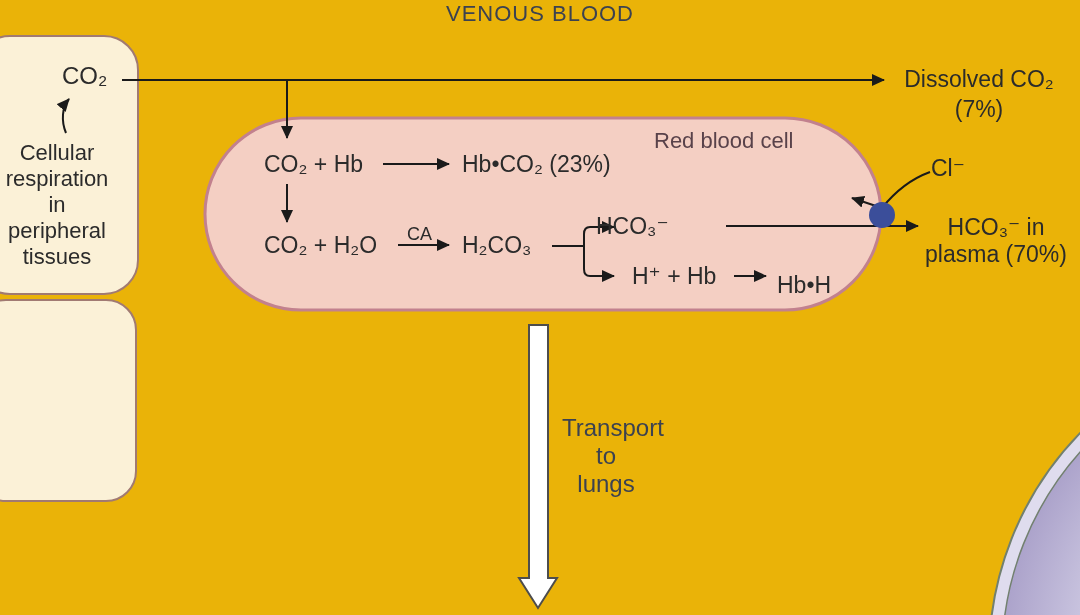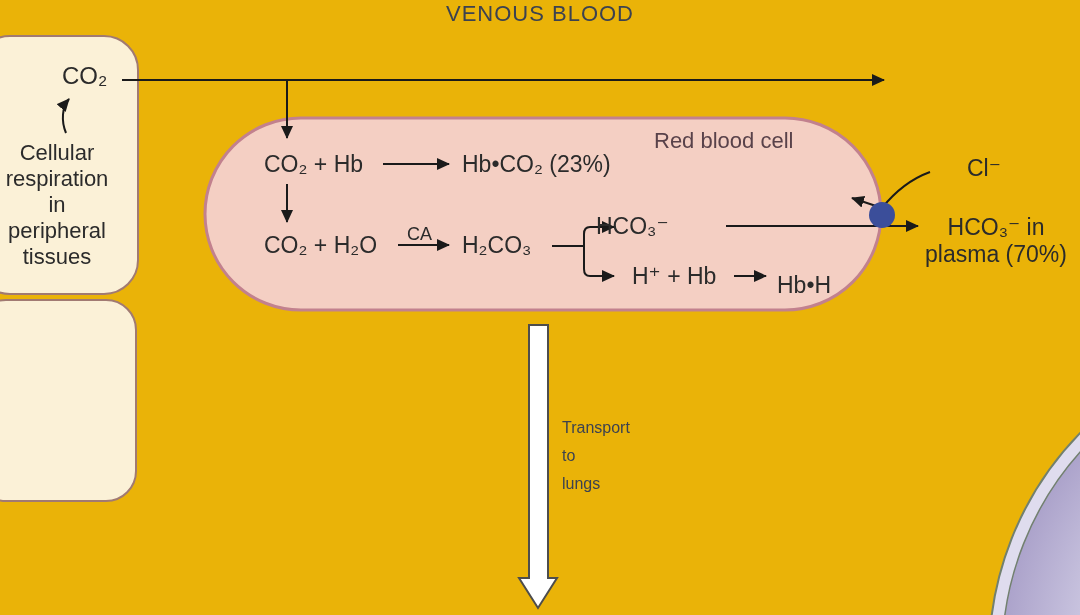--- a/index.html
+++ b/index.html
@@ -34,23 +34,23 @@
   .dissolved{left:888px;top:64px;width:182px;text-align:center;line-height:30px;}
   .rbc-label{left:654px;top:127px;font-size:22px;color:#59424a;}
   .eq1-left{left:264px;top:151px;}
   .eq1-right{left:462px;top:151px;}
   .eq2-left{left:264px;top:232px;}
   .enzyme{left:407px;top:221px;font-size:18px;}
   .eq2-product{left:462px;top:232px;}
   .branch-top{left:596px;top:213px;}
   .hhb{left:632px;top:263px;}
   .hbh{left:777px;top:263px;margin-top:9px;}
-  .cl{left:931px;top:155px;margin-left:36px;}
+  .cl{left:931px;top:155px;}
   .plasma{left:915px;top:214px;width:162px;text-align:center;line-height:27px;}
-  .transport{left:562px;top:414px;width:88px;font-size:16px;line-height:28px;color:#3c4250;}
+  .transport{left:562px;top:414px;width:88px;text-align:center;font-size:24px;line-height:28px;color:#3c4250;}
 </style>
 </head>
 <body>
 
 <div id="stage">
 
   <svg id="diagram-svg" width="1080" height="615" viewBox="0 0 1080 615">
     <defs>
       <marker id="ah" markerUnits="userSpaceOnUse" markerWidth="16" markerHeight="14" refX="12" refY="6" orient="auto">
         <path d="M0,0 L13,6 L0,12 Z" fill="#1a1a1a"></path>
@@ -104,20 +104,24 @@
   <div class="label co2-source">CO₂</div>
 
   <div class="label caption">
     <div>Cellular</div>
     <div>respiration</div>
     <div>in</div>
     <div>peripheral</div>
     <div>tissues</div>
   </div>
 
+  <div class="label dissolved">
+    <div>Dissolved CO₂</div>
+    <div>(7%)</div>
+  </div>
 
   <div class="label eq1-left">CO₂ + Hb</div>
 
   <div class="label rbc-label">Red blood cell</div>
   <div class="label eq1-right">Hb•CO₂ (23%)</div>
 
   <div class="label eq2-left">CO₂ + H₂O</div>
   <div class="label enzyme">CA</div>
   <div class="label eq2-product">H₂CO₃</div>
 

